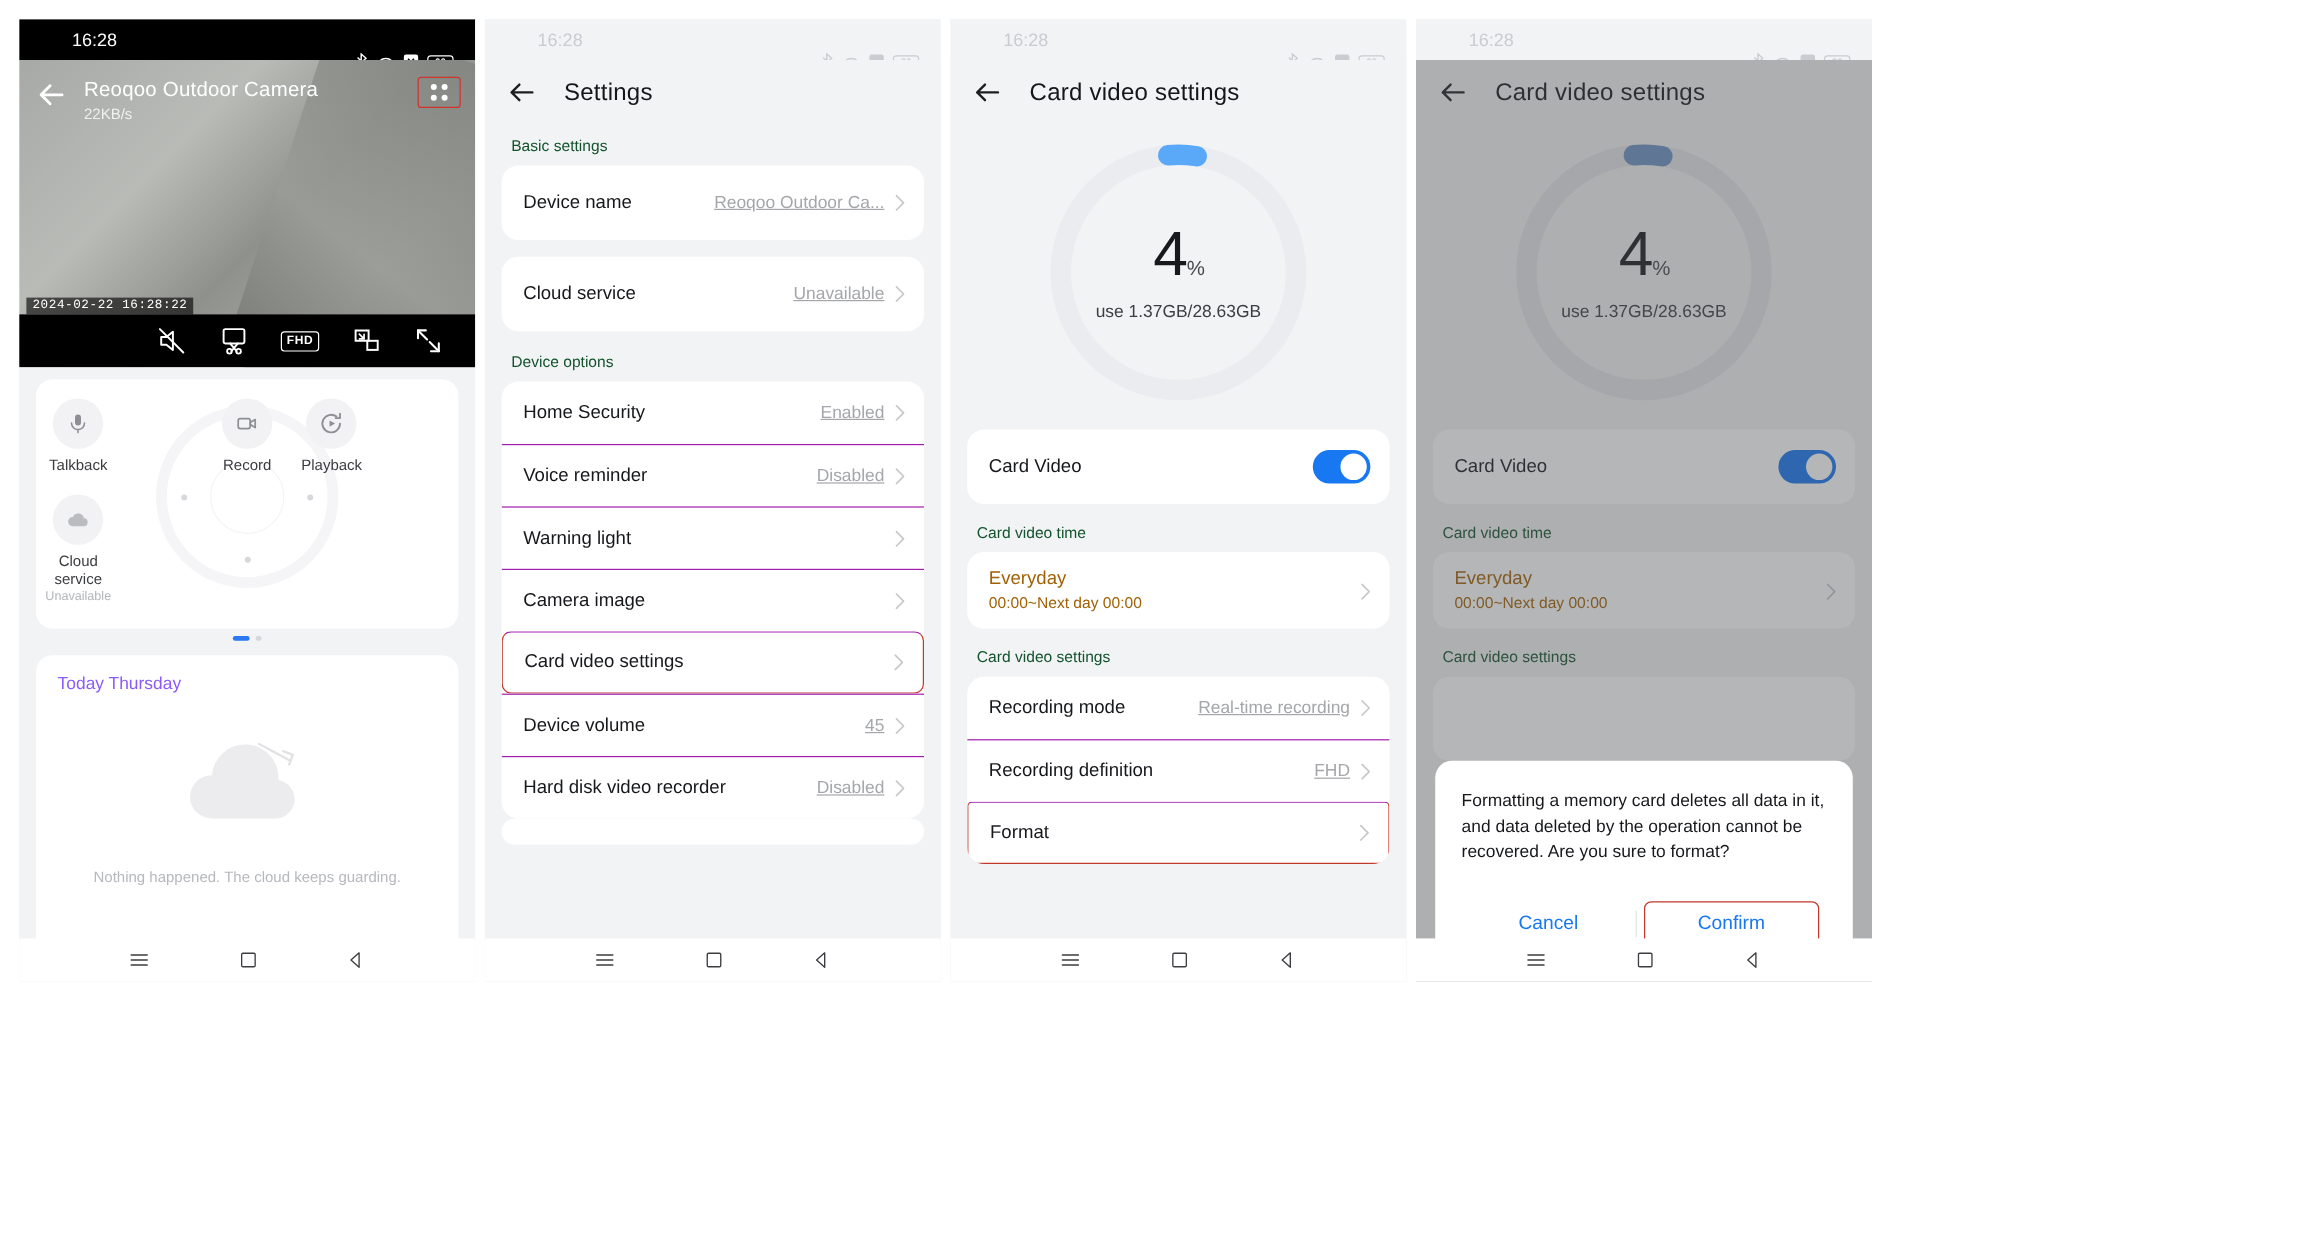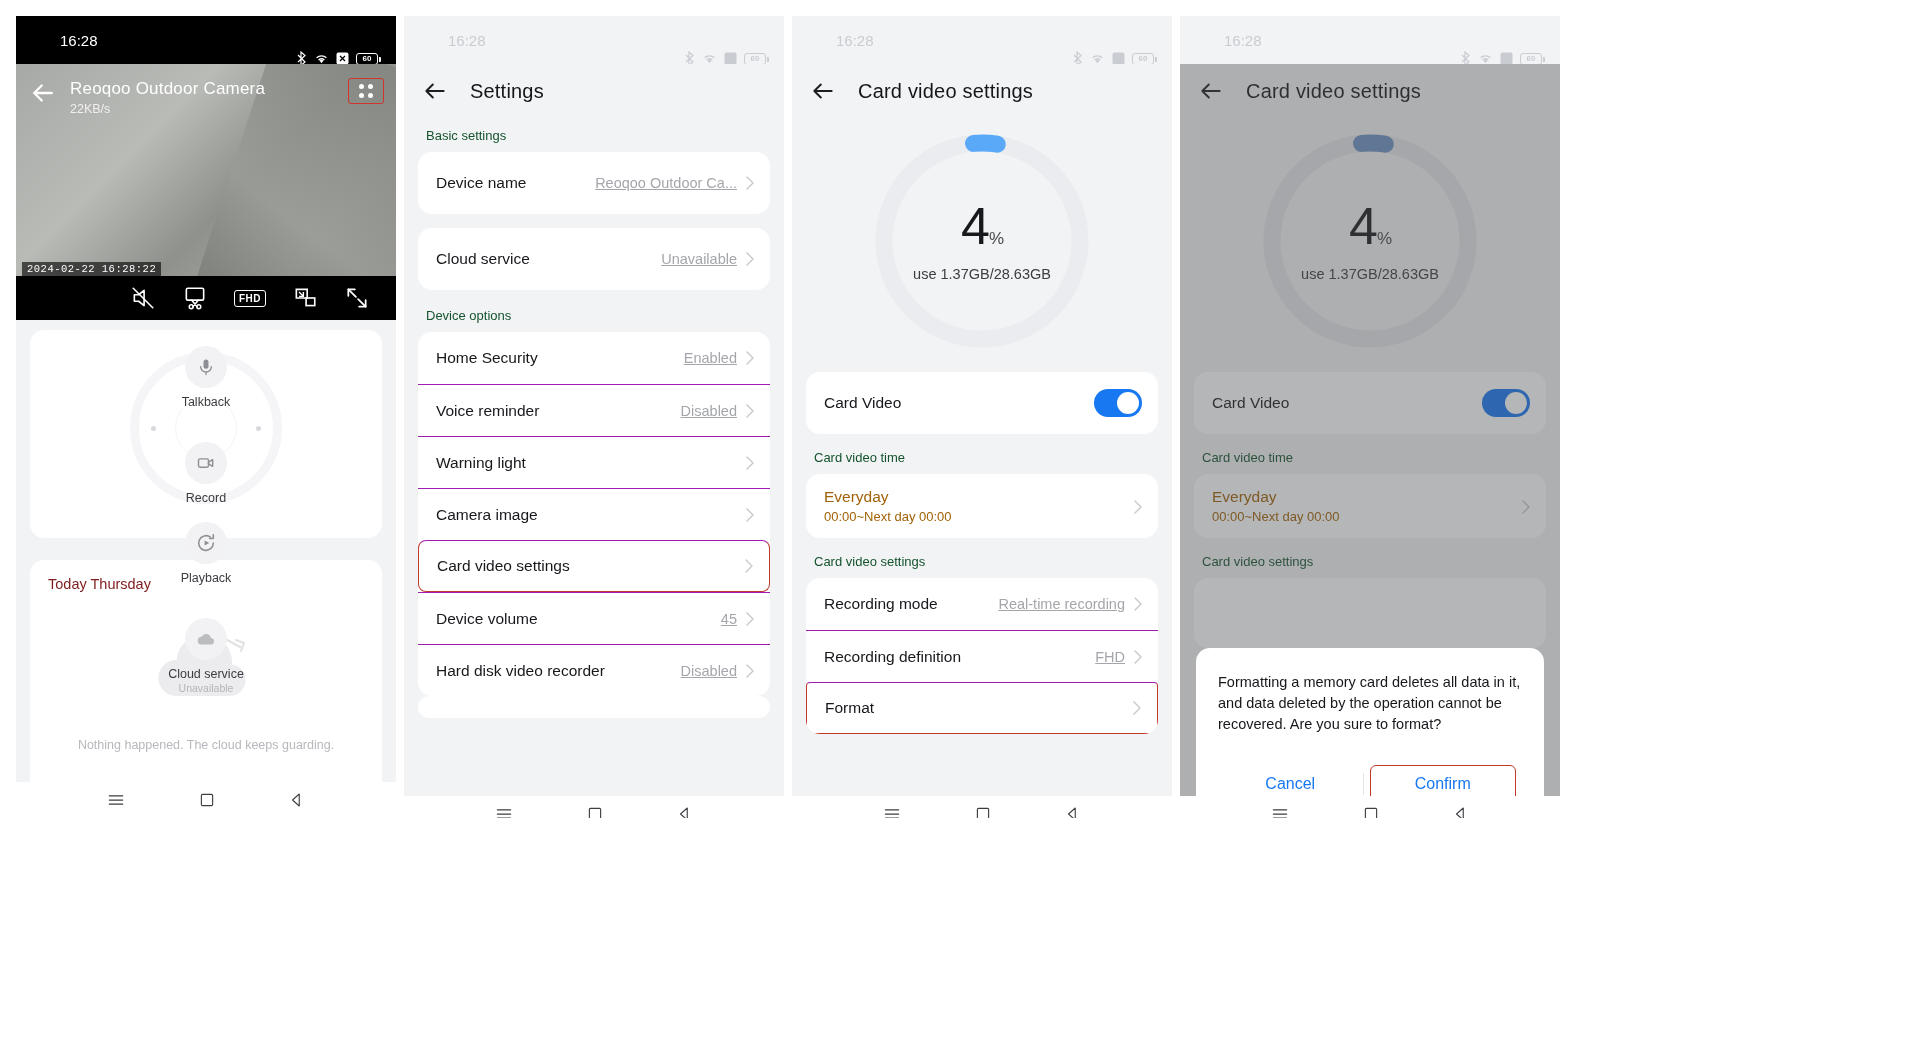--- a/index.html
+++ b/index.html
@@ -19,21 +19,21 @@
     overflow: hidden;
     background: #f2f3f5;
   }
   #phone1 { left: 16px; }
   #phone2 { left: 404px; }
   #phone3 { left: 792px; }
   #phone4 { left: 1180px; }
 
   
   .statusbar {
-    height: 48px;
+    height: 34px;
     display: flex; align-items: center;
     justify-content: space-between;
     padding: 0 18px 0 44px;
     font-size: 15px;
     font-weight: 500;
   }
   .statusbar.dark { background: #000; color: #fff; }
   .statusbar.light { background: transparent; color: #c9ccd1; }
   .sb-icons { display: flex; align-items: center; gap: 7px; margin-top: 37px; }
   .sb-icons svg { display: block; }
@@ -94,21 +94,21 @@
   }
 
   
   .body1 { background: #f2f3f5; height: calc(100% - 34px - 256px - 36px); padding: 10px 14px 0; }
   .card {
     background: #fff; border-radius: 14px;
   }
   .ctl-card { height: 208px; position: relative; padding: 16px 0 0; }
   .ctl-grid {
     position: absolute; inset: 0;
-    display: grid; grid-template-columns: 1fr; align-content: start;
+    display: grid; grid-template-columns: 1fr 1fr 1fr 1fr 1fr; align-content: start;
   }
   .ctl-item { padding-top: 16px; text-align: center; }
   .ctl-circle {
     width: 42px; height: 42px; border-radius: 50%; background: #f2f2f4;
     margin: 0 auto 7px; display: flex; align-items: center; justify-content: center;
     color: #8d8f94; cursor: pointer;
   }
   .ctl-label { font-size: 12.5px; color: #3b3c40; line-height: 15px; }
   .ctl-sub { font-size: 10.5px; color: #b3b5ba; line-height: 13px; }
   .dpad {
@@ -124,21 +124,21 @@
   .dpad i.up    { left: 50%; top: 12px; margin-left: -2.5px; }
   .dpad i.down  { left: 50%; bottom: 12px; margin-left: -2.5px; }
   .dpad i.left  { top: 50%; left: 12px; margin-top: -2.5px; }
   .dpad i.right { top: 50%; right: 12px; margin-top: -2.5px; }
   .pager { display: flex; justify-content: center; gap: 5px; padding: 6px 0 0; }
   .pager i { width: 14px; height: 4px; border-radius: 2px; background: #2979f2; display:block; }
   .pager i.off { width: 5px; background: #d5d7db; }
 
   
   .today-card { margin-top: 12px; padding: 16px 18px 22px; min-height: 248px; }
-  .today-title { font-size: 14.5px; color: #7f1d1d; }
+  .today-title { font-size: 14.5px; color: #8b5cf6; }
   .empty-wrap { text-align: center; padding-top: 26px; }
   .empty-art { margin: 0 auto; display:block; }
   .empty-text { font-size: 12.5px; color: #b6b8bd; margin-top: 24px; }
 
   
   .page { background: #f2f3f5; height: calc(100% - 34px); position: relative; }
   .appbar {
     display: flex; align-items: center; gap: 22px;
     padding: 14px 18px 18px 18px;
   }

